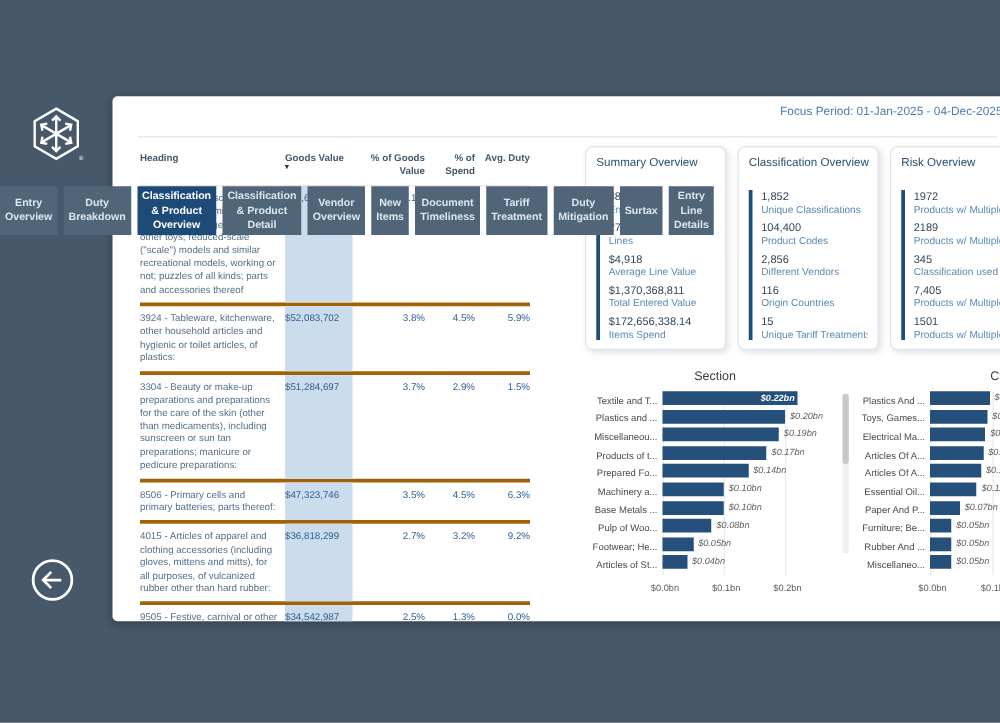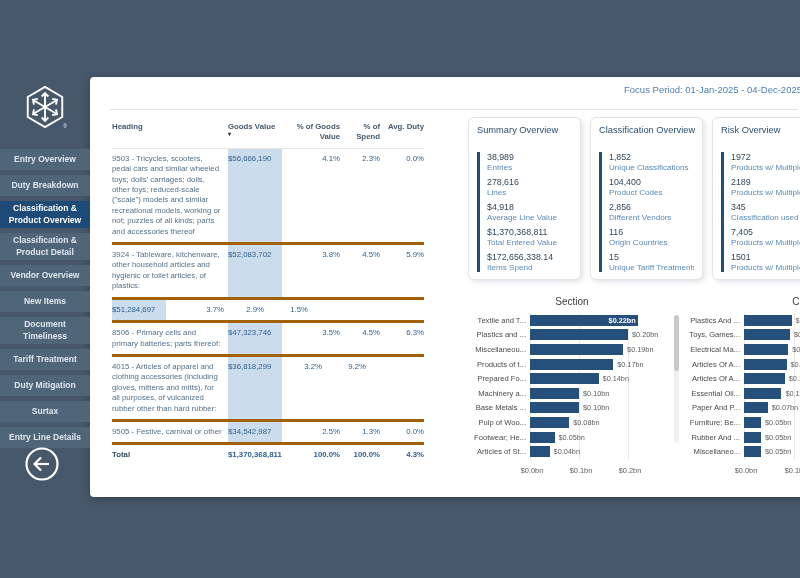--- a/index.html
+++ b/index.html
@@ -2,21 +2,21 @@
 <html><head>
 <meta charset="utf-8">
 <style>
   * { margin:0; padding:0; box-sizing:border-box; }
   html,body { width:800px; height:578px; overflow:hidden; background:#47586A;
     font-family:"Liberation Sans", sans-serif; }
 
   
   .sidebar { position:absolute; left:0; top:0; width:90px; height:578px; z-index:2; }
   .logo { width:46px; height:46px; margin:84px auto 0; display:block; }
-  .nav { margin-top:19px; display:flex; flex-direction:column; gap:5px; }
+  .nav { margin-top:19px; display:flex; flex-direction:row; gap:5px; }
   .nav-item { background:#516579; color:#dce6ef; font-size:8.5px; font-weight:600;
     text-align:center; min-height:21px; display:flex; align-items:center; justify-content:center;
     padding:2px 4px; line-height:11.5px; cursor:pointer; }
   .nav-item.active { background:#1d4a77; color:#ffffff; font-weight:700; }
   .back-btn { position:absolute; left:24px; top:446px; width:36px; height:36px; cursor:pointer; }
 
   
   .main-card { position:absolute; left:90px; top:77px; width:724px; height:420px;
     background:#ffffff; border-radius:4px; box-shadow:0 2px 8px rgba(0,0,0,.28); overflow:hidden; }
   .focus { position:absolute; top:7px; right:12px; font-size:9.5px; color:#4d7dad; }
@@ -50,21 +50,21 @@
   
   .chart-title { position:absolute; top:219px; font-size:10px; color:#3c3c3c; text-align:center; }
   .sec-title { left:392px; width:180px; }
   .chp-title { left:640px; width:160px; }
   .rows { position:absolute; top:236px; display:flex; flex-direction:column; z-index:1; }
   .sec-rows { left:378px; }
   .chp-rows { left:592px; }
   .crow { display:flex; align-items:center; height:14.6px; }
   .clbl { width:62px; text-align:right; padding-right:4px; font-size:7.6px; color:#4a4a4a;
     white-space:nowrap; overflow:hidden; }
-  .cplot { position:relative; display:flex; align-items:center; height:100%; }
+  .cplot { position:relative; display:flex; height:100%;font-style:italic; }
   .sec-rows .cplot { width:146px; }
   .chp-rows .cplot { width:160px; }
   .hbar { height:11px; background:#24507B; flex:0 0 auto; position:relative; }
   .vin { position:absolute; right:2px; top:0; font-size:7.3px; line-height:11px;
     color:#ffffff; font-weight:700; white-space:nowrap; }
   .vout { margin-left:4px; font-size:7.3px; color:#5f5f5f; white-space:nowrap; }
   .grid { position:absolute; top:236px; height:147px; z-index:0; }
   .sec-grid { left:440px; width:146px; }
   .chp-grid { left:654px; width:160px; }
   .gline { position:absolute; top:0; bottom:0; width:1px; background:#e9e9e9; }
@@ -141,35 +141,37 @@
       <div class="tc c5">0.0%</div>
     </div>
     <div class="trow">
       <div class="tc c1">3924 - Tableware, kitchenware, other household articles and hygienic or toilet articles, of plastics:</div>
       <div class="tc c2 bluecell">$52,083,702</div>
       <div class="tc c3">3.8%</div>
       <div class="tc c4">4.5%</div>
       <div class="tc c5">5.9%</div>
     </div>
     <div class="trow">
+      <div class="tc c1">3304 - Beauty or make-up preparations and preparations for the care of the skin (other than medicaments), including sunscreen or sun tan preparations; manicure or pedicure preparations:</div>
       <div class="tc c2 bluecell">$51,284,697</div>
       <div class="tc c3">3.7%</div>
       <div class="tc c4">2.9%</div>
       <div class="tc c5">1.5%</div>
     </div>
     <div class="trow">
       <div class="tc c1">8506 - Primary cells and primary batteries; parts thereof:</div>
       <div class="tc c2 bluecell">$47,323,746</div>
       <div class="tc c3">3.5%</div>
       <div class="tc c4">4.5%</div>
       <div class="tc c5">6.3%</div>
     </div>
     <div class="trow">
       <div class="tc c1">4015 - Articles of apparel and clothing accessories (including gloves, mittens and mitts), for all purposes, of vulcanized rubber other than hard rubber:</div>
       <div class="tc c2 bluecell">$36,818,299</div>
+      <div class="tc c3">2.7%</div>
       <div class="tc c4">3.2%</div>
       <div class="tc c5">9.2%</div>
     </div>
     <div class="trow">
       <div class="tc c1">9505 - Festive, carnival or other</div>
       <div class="tc c2 bluecell">$34,542,987</div>
       <div class="tc c3">2.5%</div>
       <div class="tc c4">1.3%</div>
       <div class="tc c5">0.0%</div>
     </div>

